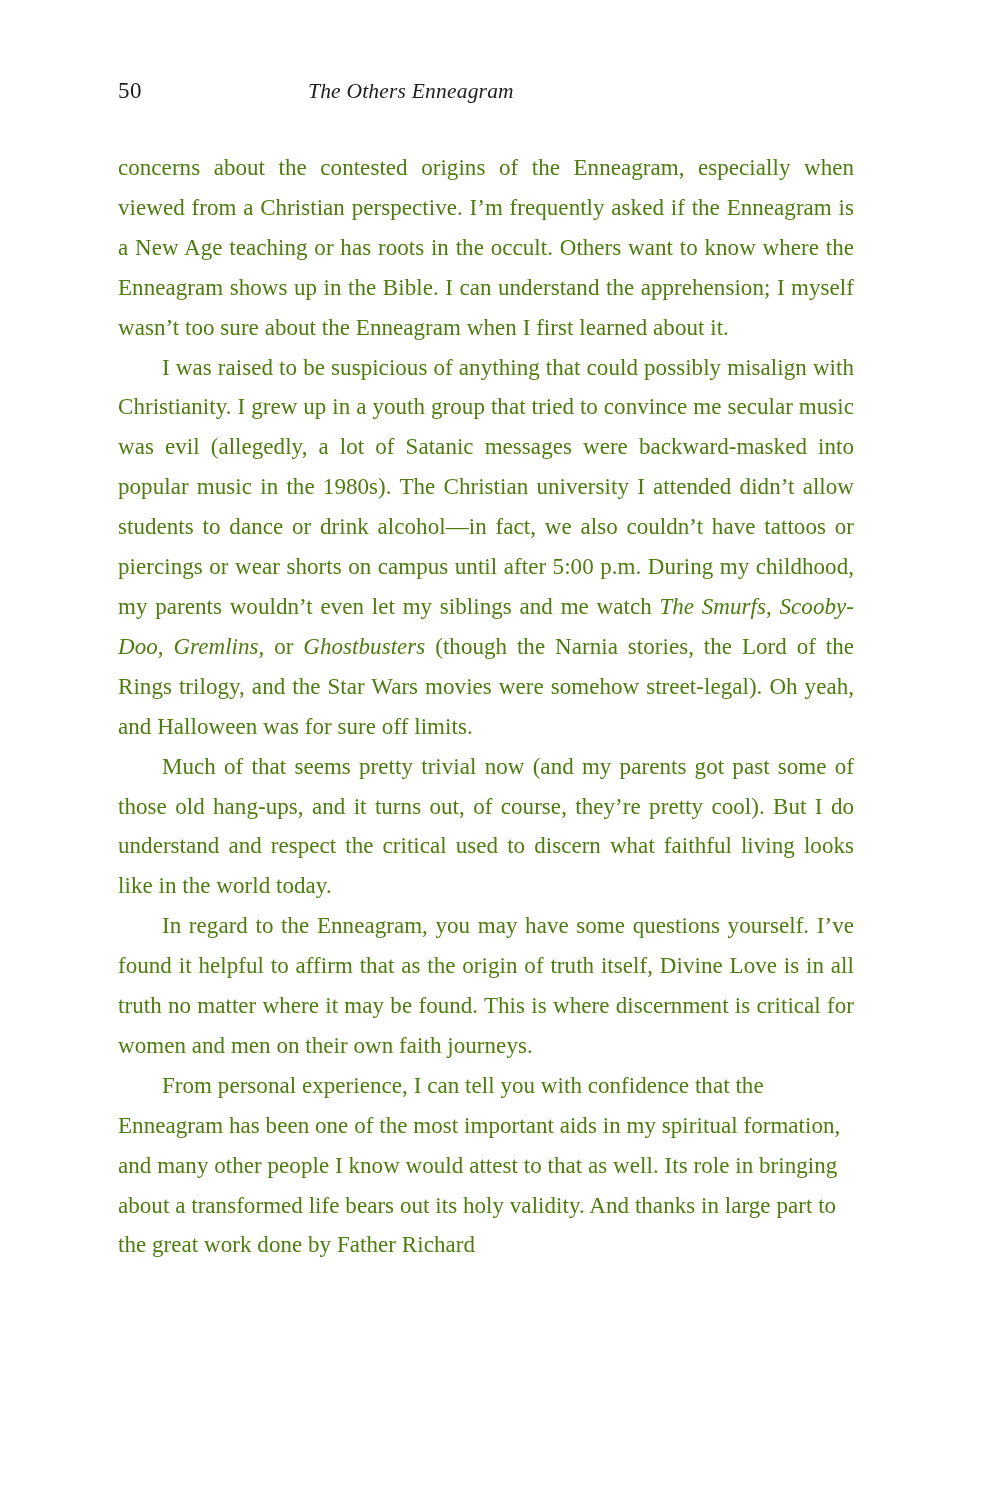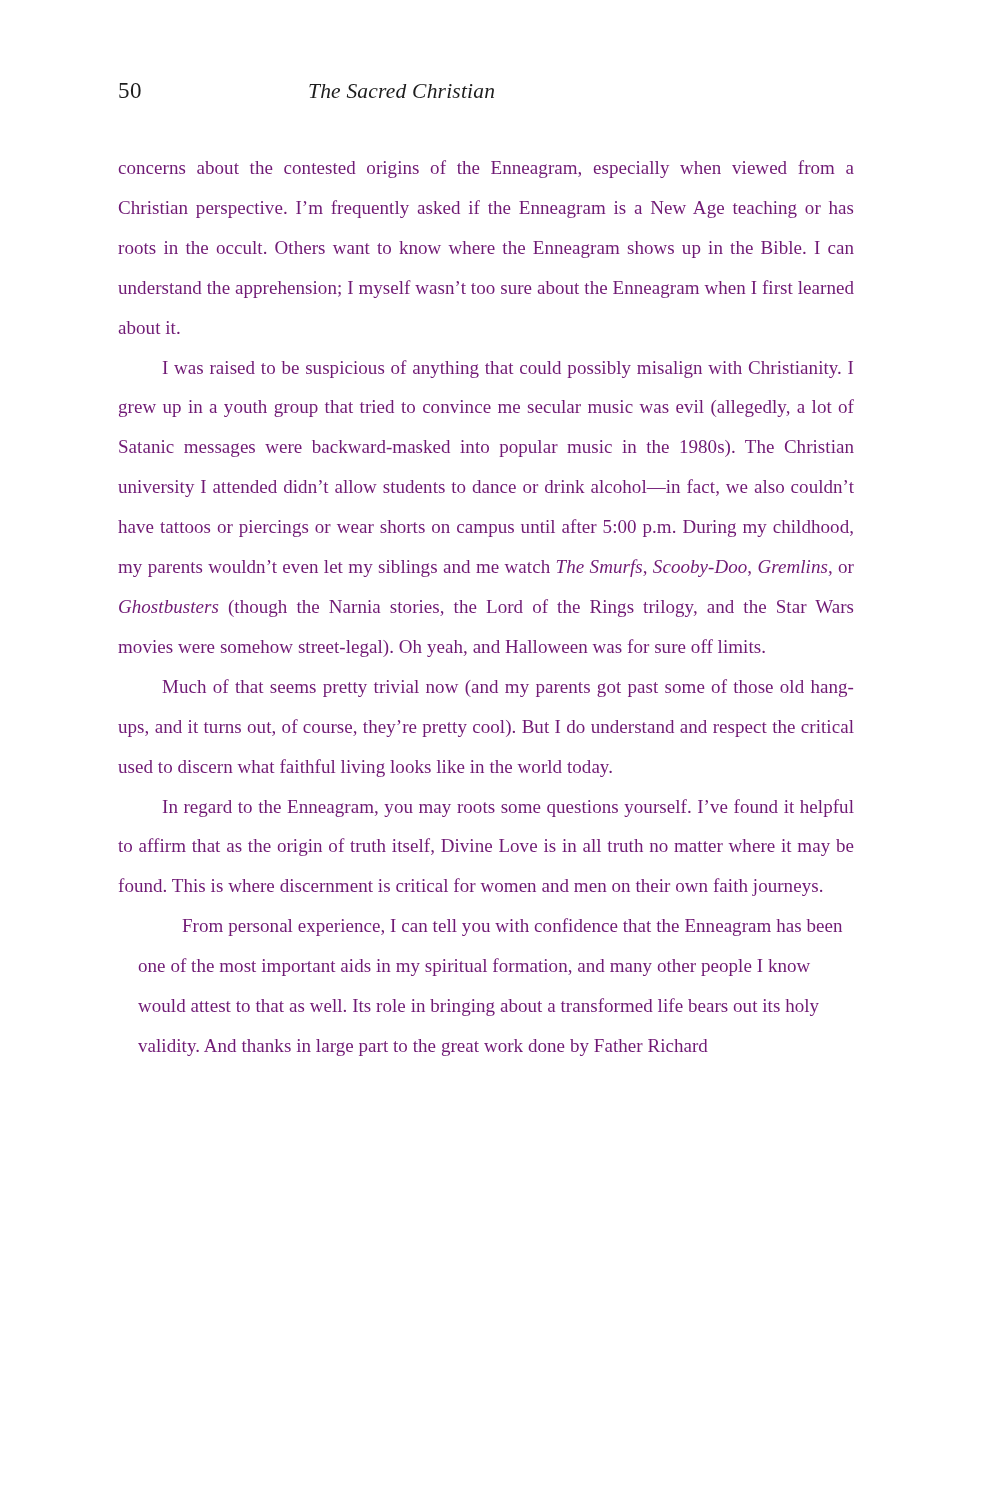--- a/index.html
+++ b/index.html
@@ -40,53 +40,52 @@
     letter-spacing: 0.2px;
   }
   .body-text {
     position: absolute;
     left: 118px;
     top: 148px;
     width: 736px;
   }
   .body-text p {
     margin: 0;
-    font-size: 19px;
+    font-size: 23px;
     line-height: 39.9px;
     text-align: justify;
     text-justify: inter-word;
-    color: #701a75;
+    color: #4d7c0f;
     letter-spacing: 0.05px;
   }
   .body-text p.indent {
     text-indent: 44px;
   }
   .body-text p.last {
     text-align: left;
-    margin-left: 20px;
   }
   i { }
 </style>
 </head>
 <body>
 
 <div class="page">
 
   <div class="page-header">
     <span class="folio">50</span>
-    <span class="running-title">The Sacred Christian</span>
+    <span class="running-title">The Others Enneagram</span>
   </div>
 
   <div class="body-text">
 
     <p>concerns about the contested origins of the Enneagram, especially when viewed from a Christian perspective. I’m frequently asked if the Enneagram is a New Age teaching or has roots in the occult. Others want to know where the Enneagram shows up in the Bible. I can understand the apprehension; I myself wasn’t too sure about the Enneagram when I first learned about it.</p>
 
     <p class="indent"><span>I was raised to be suspicious of anything that could possibly misalign with Christianity. I grew up in a youth group that tried to convince me secular music was evil (allegedly, a lot of Satanic messages were backward-masked into popular music in the 1980s). The Christian university I attended didn’t allow students to dance or drink alcohol—in fact, we also couldn’t have tattoos or piercings or wear shorts on campus until after 5:00 p.m. During my childhood, my parents wouldn’t even let my siblings and me watch </span><i>The Smurfs</i><span>, </span><i>Scooby-Doo</i><span>, </span><i>Gremlins</i><span>, or </span><i>Ghostbusters</i><span> (though the Narnia stories, the Lord of the Rings trilogy, and the Star Wars movies were somehow street-legal). Oh yeah, and Halloween was for sure off limits.</span></p>
 
     <p class="indent">Much of that seems pretty trivial now (and my parents got past some of those old hang-ups, and it turns out, of course, they’re pretty cool). But I do understand and respect the critical used to discern what faithful living looks like in the world today.</p>
 
-    <p class="indent">In regard to the Enneagram, you may roots some questions yourself. I’ve found it helpful to affirm that as the origin of truth itself, Divine Love is in all truth no matter where it may be found. This is where discernment is critical for women and men on their own faith journeys.</p>
+    <p class="indent">In regard to the Enneagram, you may have some questions yourself. I’ve found it helpful to affirm that as the origin of truth itself, Divine Love is in all truth no matter where it may be found. This is where discernment is critical for women and men on their own faith journeys.</p>
 
     <p class="indent last">From personal experience, I can tell you with confidence that the Enneagram has been one of the most important aids in my spiritual formation, and many other people I know would attest to that as well. Its role in bringing about a transformed life bears out its holy validity. And thanks in large part to the great work done by Father Richard</p>
 
   </div>
 
 </div>
 
 </body></html>

